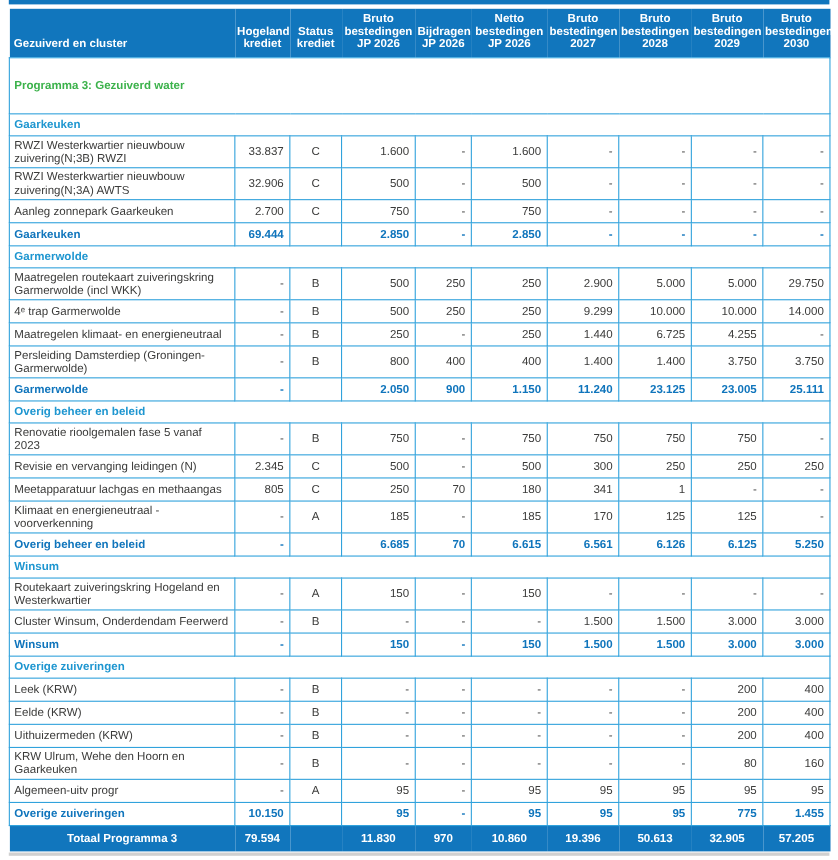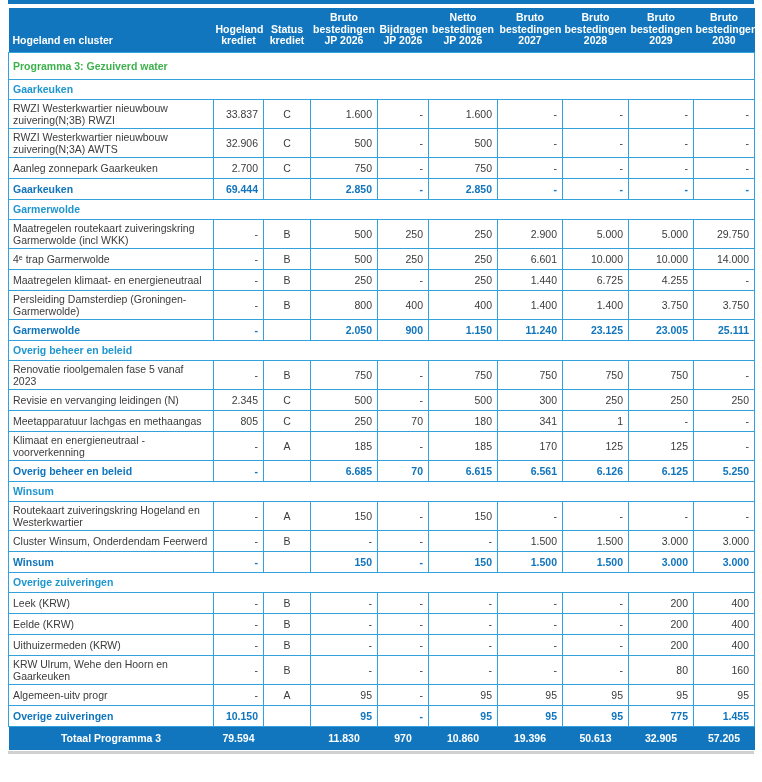--- a/index.html
+++ b/index.html
@@ -37,21 +37,21 @@
     line-height: 12px;
     padding: 2px 5px;
   }
   td.label-cell { text-align: left; padding: 2px 4px; }
   td.num-cell   { text-align: right; }
   td.status-cell{ text-align: center; }
   tr.program-row td {
     color: #3CB24B;
     font-weight: bold;
     height: 20px;
-    padding: 7px 4px;
+    padding: 19px 4px;
   }
   tr.section-row td {
     color: #1E96D0;
     font-weight: bold;
     height: 20px;
     padding: 3px 4px;
   }
   tr.subtotal-row td {
     color: #1075BC;
     font-weight: bold;
@@ -84,21 +84,21 @@
       <col style="width:67px">
         <col style="width:51px">
         <col style="width:69px">
       <col style="width:65px">
         <col style="width:66px">
         <col style="width:65px">
       <col style="width:61px">
     </colgroup>
     <thead>
       <tr>
-        <th class="label-h">Hogeland en cluster</th>
+        <th class="label-h">Gezuiverd en cluster</th>
         <th>Hogeland krediet</th>
         <th>Status krediet</th>
         <th>Bruto bestedingen JP 2026</th>
         <th>Bijdragen JP 2026</th>
         <th>Netto bestedingen JP 2026</th>
         <th>Bruto bestedingen 2027</th>
         <th>Bruto bestedingen 2028</th>
         <th>Bruto bestedingen 2029</th>
         <th>Bruto bestedingen 2030</th>
       </tr>
@@ -173,21 +173,21 @@
           <td class="num-cell">5.000</td>
           <td class="num-cell">29.750</td>
         </tr>
         <tr class="data-row">
           <td class="label-cell">4ᵉ trap Garmerwolde</td>
           <td class="num-cell">-</td>
           <td class="status-cell">B</td>
           <td class="num-cell">500</td>
           <td class="num-cell">250</td>
           <td class="num-cell">250</td>
-          <td class="num-cell">6.601</td>
+          <td class="num-cell">9.299</td>
           <td class="num-cell">10.000</td>
           <td class="num-cell">10.000</td>
           <td class="num-cell">14.000</td>
         </tr>
         <tr class="data-row">
           <td class="label-cell">Maatregelen klimaat- en energieneutraal</td>
           <td class="num-cell">-</td>
           <td class="status-cell">B</td>
           <td class="num-cell">250</td>
           <td class="num-cell">-</td>

